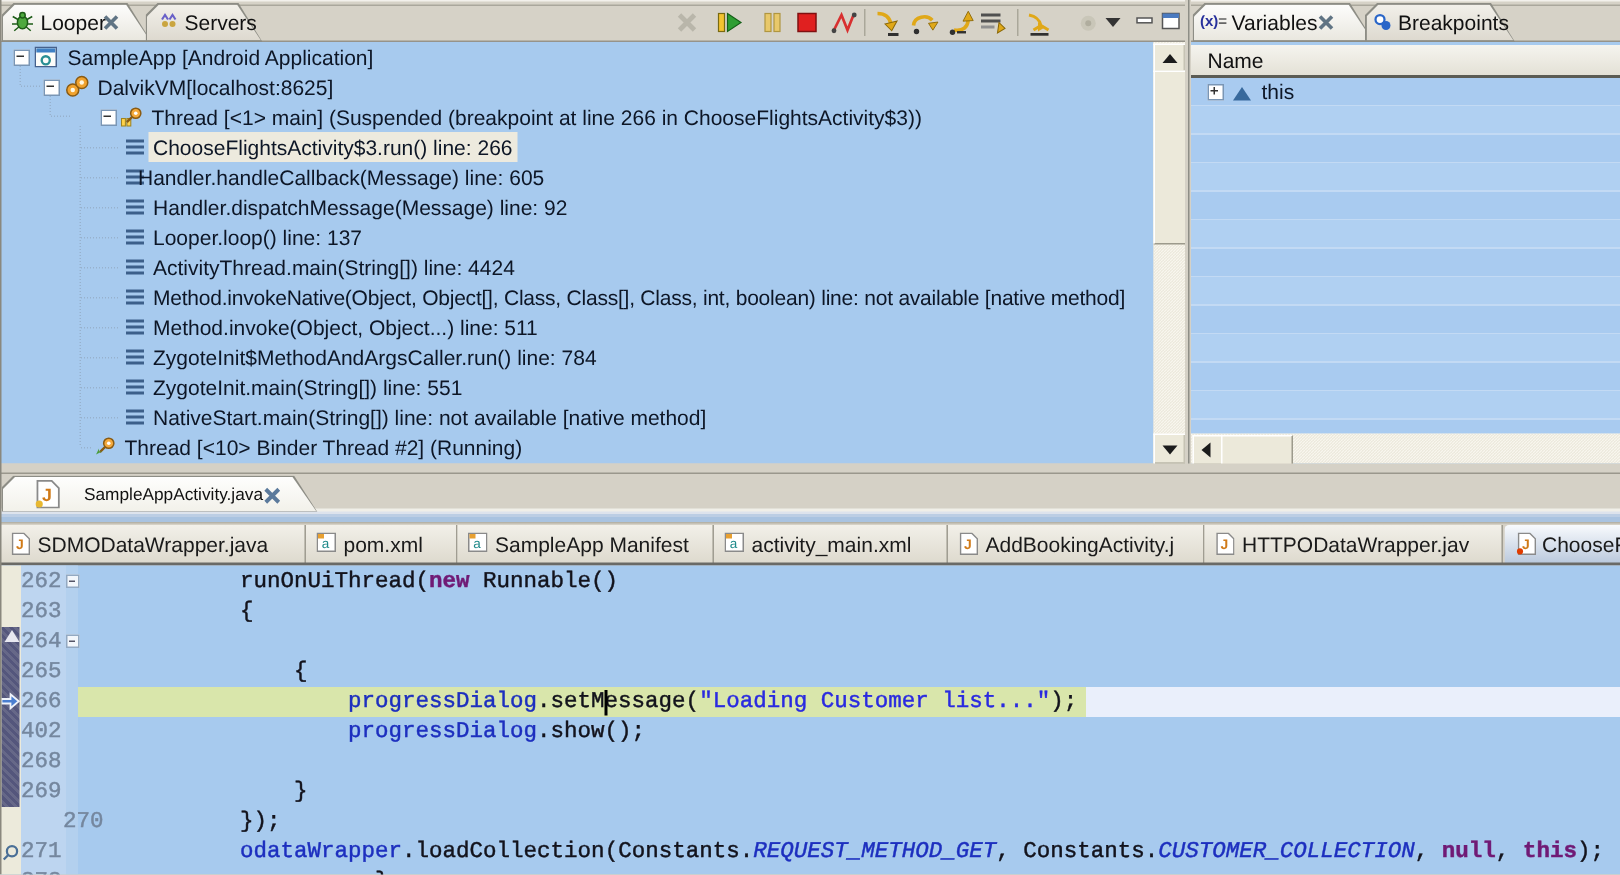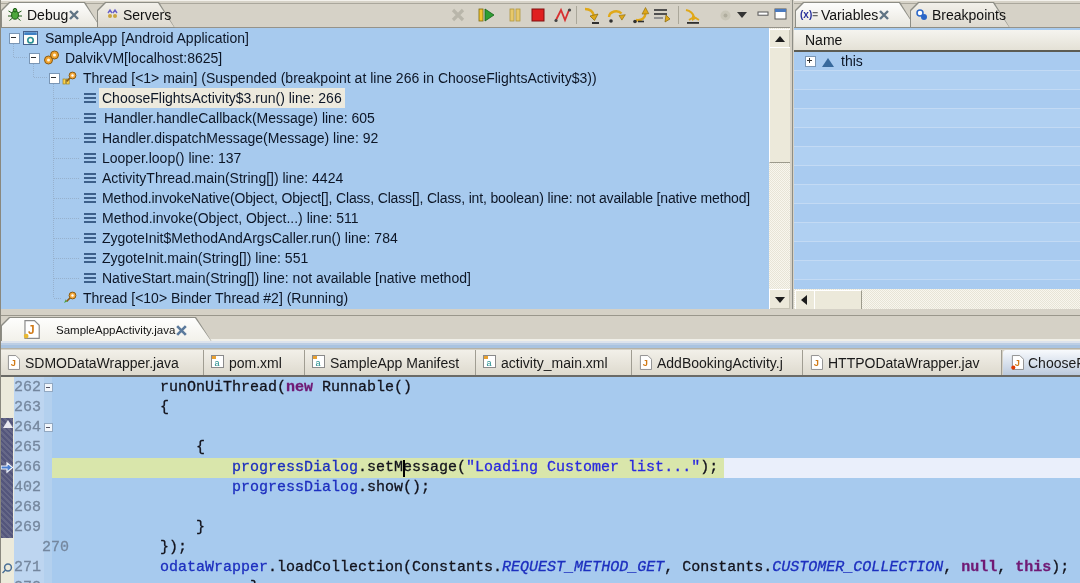--- a/index.html
+++ b/index.html
@@ -48,21 +48,21 @@
   </div>
 
 <div class="abs vtab" style="left:1px;width:100px;">
   <div class="tborder tshape"></div>
     <div class="tfill tshape"></div>
   <svg class="abs" style="left:6px;top:4px" width="16" height="16" viewBox="0 0 16 16">
       <ellipse cx="8" cy="9" rx="3.4" ry="4.2" fill="#4ea83e" stroke="#1d5c17"></ellipse>
       <circle cx="8" cy="4.2" r="1.8" fill="#4ea83e" stroke="#1d5c17"></circle>
       <path d="M5 7L1.5 5M5 10H1M5.5 12l-3 2.5M11 7l3.5-2M11 10h4M10.5 12l3 2.5" stroke="#1d5c17" stroke-width="1"></path>
     </svg>
-  <div class="tlabel" style="left:26px;">Debug</div>
+  <div class="tlabel" style="left:26px;">Looper</div>
   <svg class="abs" style="left:67px;top:7px" width="12" height="12" viewBox="0 0 12 12">
       <path d="M2 2l8 8M10 2l-8 8" stroke="#607484" stroke-width="2.4"></path>
     </svg>
 </div>
 
 <div class="abs vtab" style="left:97px;width:78px;">
   <div class="tborder tshape"></div>
     <div class="tfill tshape" style="background:linear-gradient(#f2f0ea,#ddd9cf);"></div>
   <svg class="abs" style="left:9px;top:6px" width="13" height="13" viewBox="0 0 13 13">
       <circle cx="4" cy="8" r="2" fill="#caa53f"></circle>
@@ -180,21 +180,21 @@
     <span class="exp" style="left:29px;"></span>
     <svg class="abs" style="left:43px;top:2px" width="17" height="16" viewBox="0 0 17 16">
         <circle cx="5.5" cy="10" r="4" fill="#f0a22e" stroke="#8a5b12" stroke-width="1"></circle>
         <circle cx="5.5" cy="10" r="1.5" fill="#fff7e0"></circle>
         <circle cx="11.5" cy="5" r="4" fill="#f0a22e" stroke="#8a5b12" stroke-width="1"></circle>
         <circle cx="11.5" cy="5" r="1.5" fill="#fff7e0"></circle>
       </svg>
     <span class="abs" style="left:65px;">DalvikVM[localhost:8625]</span>
   </div>
 
-  <div class="trow" style="left:0;top:40px;width:920px;">
+  <div class="trow" style="left:18px;top:40px;width:920px;">
     <span class="exp" style="left:49px;"></span>
     <svg class="abs" style="left:62px;top:2px" width="16" height="16" viewBox="0 0 16 16">
         <rect x="1" y="9" width="2.6" height="5" fill="#ffd24a" stroke="#a08420" stroke-width="0.7"></rect>
         <rect x="4.6" y="9" width="2.6" height="5" fill="#ffd24a" stroke="#a08420" stroke-width="0.7"></rect>
         <circle cx="10.5" cy="5.5" r="3.4" fill="#f4a93c" stroke="#8a5b12"></circle>
         <circle cx="10.5" cy="5.5" r="1.2" fill="#fff"></circle>
         <path d="M8 8l-3.4 3.4" stroke="#8a5b12" stroke-width="1.6"></path>
       </svg>
     <span class="abs" style="left:83px;">Thread [&lt;1&gt; main] (Suspended (breakpoint at line 266 in ChooseFlightsActivity$3))</span>
   </div>
@@ -206,21 +206,21 @@
         <b style="top:8px"></b>
       </span>
       <span class="abs" style="left:99px;background:#edeade;padding:0 3px;">ChooseFlightsActivity$3.run() line: 266</span>
     </div>
   <div class="trow" style="left:0;top:80px;">
       <span class="frameicon" style="left:84px;">
         <b style="top:0"></b>
         <b style="top:4px"></b>
         <b style="top:8px"></b>
       </span>
-      <span class="abs" style="left:104px;text-align:right;">Handler.handleCallback(Message) line: 605</span>
+      <span class="abs" style="left:92px;text-align:right;">Handler.handleCallback(Message) line: 605</span>
     </div>
   <div class="trow" style="left:0;top:100px;">
       <span class="frameicon" style="left:84px;">
         <b style="top:0"></b>
         <b style="top:4px"></b>
         <b style="top:8px"></b>
       </span>
       <span class="abs" style="left:102px;">Handler.dispatchMessage(Message) line: 92</span>
     </div>
   <div class="trow" style="left:0;top:120px;">

